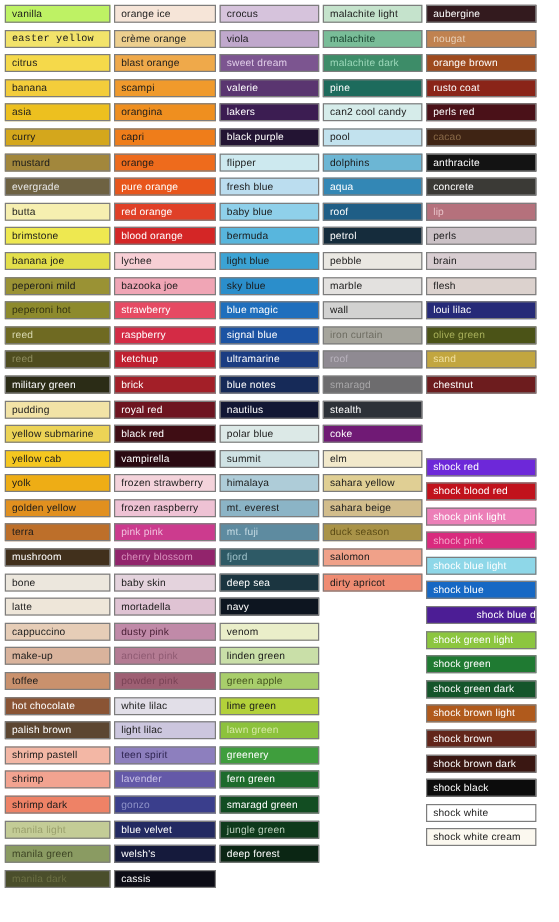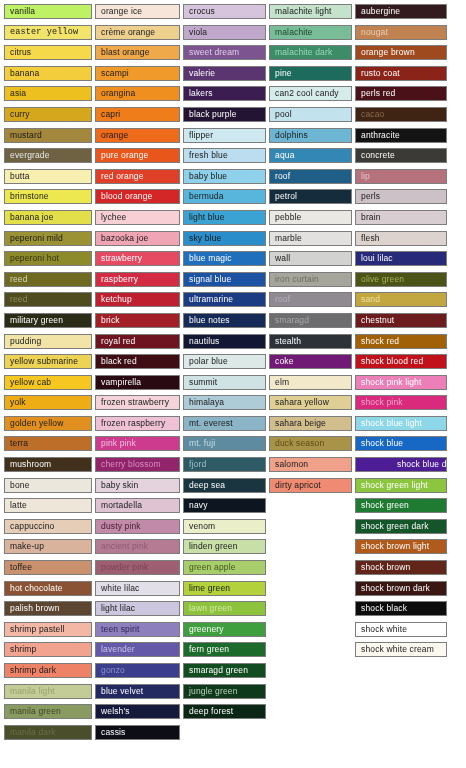--- a/index.html
+++ b/index.html
@@ -501,21 +501,21 @@
       </div>
       <div class="swatch" style="background: rgb(75, 83, 23); border-color: rgb(125, 125, 125);">
         <span class="swatch-label" style="color: rgb(168, 176, 90);">olive green</span>
       </div>
       <div class="swatch" style="background: rgb(194, 166, 63); border-color: rgb(125, 125, 125);">
         <span class="swatch-label" style="color: rgb(240, 224, 160);">sand</span>
       </div>
       <div class="swatch" style="background: rgb(109, 28, 30); border-color: rgb(125, 125, 125);">
         <span class="swatch-label" style="color: rgb(255, 255, 255);">chestnut</span>
       </div>
-      <div class="swatch" style="background: #a16207; border-color: rgb(125, 125, 125);">
+      <div class="swatch" style="background: #6d28d9; border-color: rgb(125, 125, 125); margin-top: 48px;">
         <span class="swatch-label" style="color: rgb(255, 255, 255);">shock red</span>
       </div>
       <div class="swatch" style="background: rgb(193, 18, 28); border-color: rgb(125, 125, 125);">
         <span class="swatch-label" style="color: rgb(255, 255, 255);">shock blood red</span>
       </div>
       <div class="swatch" style="background: rgb(236, 127, 184); border-color: rgb(125, 125, 125);">
         <span class="swatch-label" style="color: rgb(255, 255, 255);">shock pink light</span>
       </div>
       <div class="swatch" style="background: rgb(217, 42, 126); border-color: rgb(125, 125, 125);">
         <span class="swatch-label" style="color: rgb(245, 168, 204);">shock pink</span>

